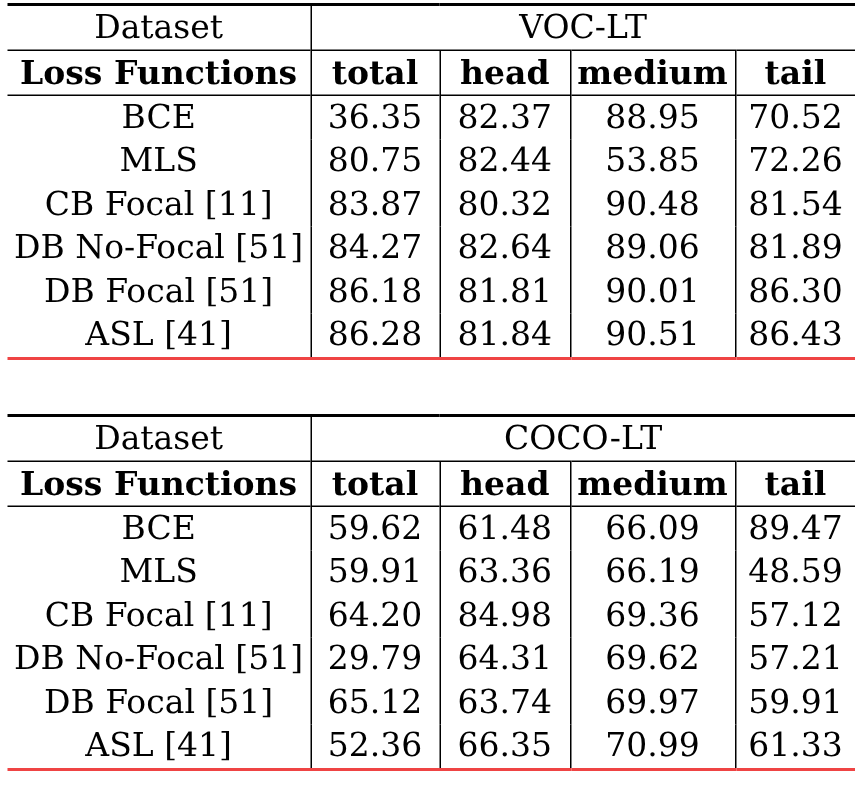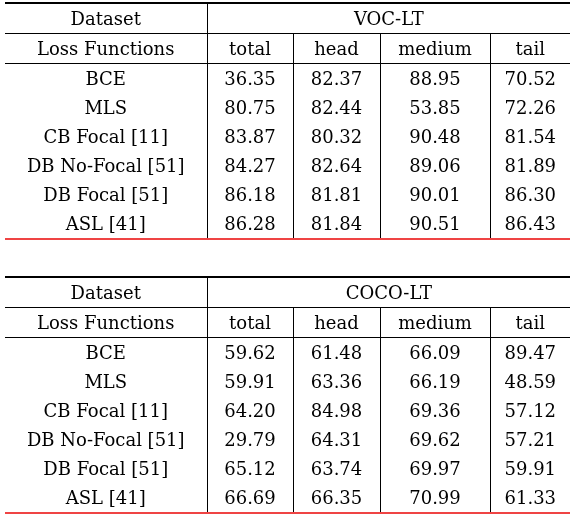--- a/index.html
+++ b/index.html
@@ -29,21 +29,21 @@
     width: 565px;
   }
 
   #table-voc  { top: 2px; }
   #table-coco { top: 276px; }
 
   table.restab {
     border-collapse: collapse;
     width: 565px;
     table-layout: fixed;
-    font-size: 18px;
+    font-size: 22px;
     line-height: 1;
   }
 
   table.restab td {
     padding: 0;
     margin: 0;
     text-align: center;
     vertical-align: middle;
     height: 29px;
     font-weight: normal;
@@ -52,21 +52,21 @@
 
   
   col.c-label  { width: 202px; }
   col.c-total  { width: 86px;  }
   col.c-head   { width: 87px;  }
   col.c-medium { width: 110px; }
   col.c-tail   { width: 80px;  }
 
   
   tr.rule-top    td { border-top: 2px solid #000; }
-  tr.rule-mid    td { border-top: 1.6px solid #000; }
+  tr.rule-mid    td { border-top: 1.6px solid #000; font-weight: bold; }
   tr.rule-head   td { border-top: 1.6px solid #000; margin-top: 13px; }
   tr.rule-bottom td { border-bottom: 2px solid #ef4444; }
 
   
   .vr-right { border-right: 1.1px solid #000; }
   .vr-left  { border-left: 1.1px solid #000; }
 
   td.lbl    { padding-right: 14px; }
   td.span4  { }
 
@@ -200,21 +200,21 @@
         </tr>
         <tr class="data-row">
           <td class="lbl vr-right">DB Focal [51]</td>
           <td>65.12</td>
           <td class="vr-left">63.74</td>
           <td class="vr-left">69.97</td>
           <td class="vr-left">59.91</td>
         </tr>
         <tr class="rule-bottom data-row">
           <td class="lbl vr-right">ASL [41]</td>
-          <td class="bold">66.69</td>
+          <td class="bold">52.36</td>
           <td class="vr-left bold">66.35</td>
           <td class="vr-left bold">70.99</td>
           <td class="vr-left bold">61.33</td>
         </tr>
       </tbody>
     </table>
   </div>
 
 </div>
 

